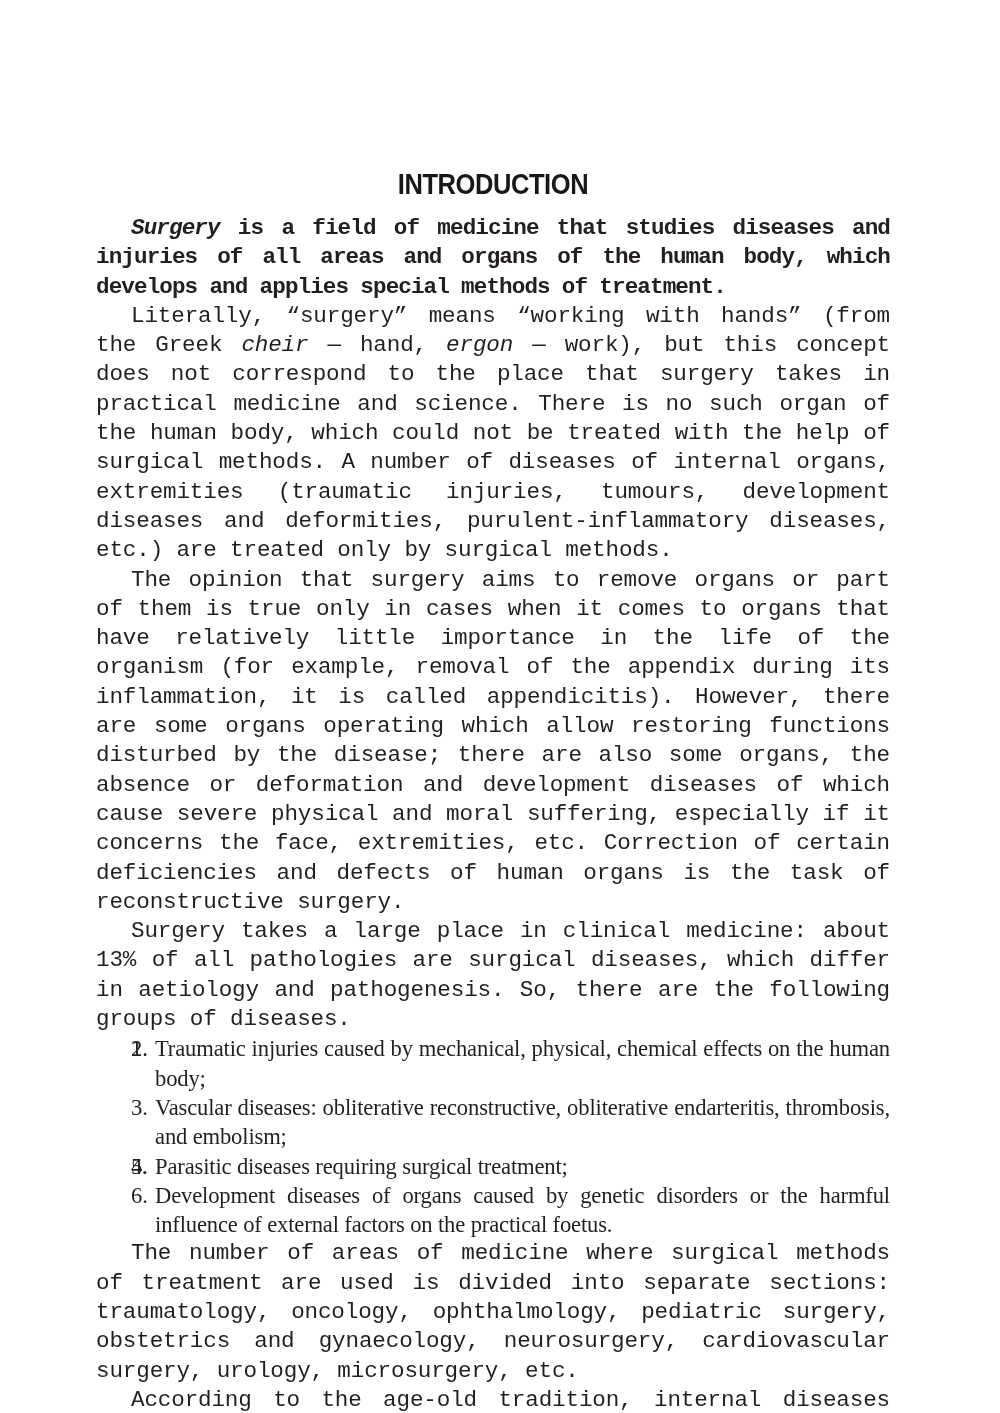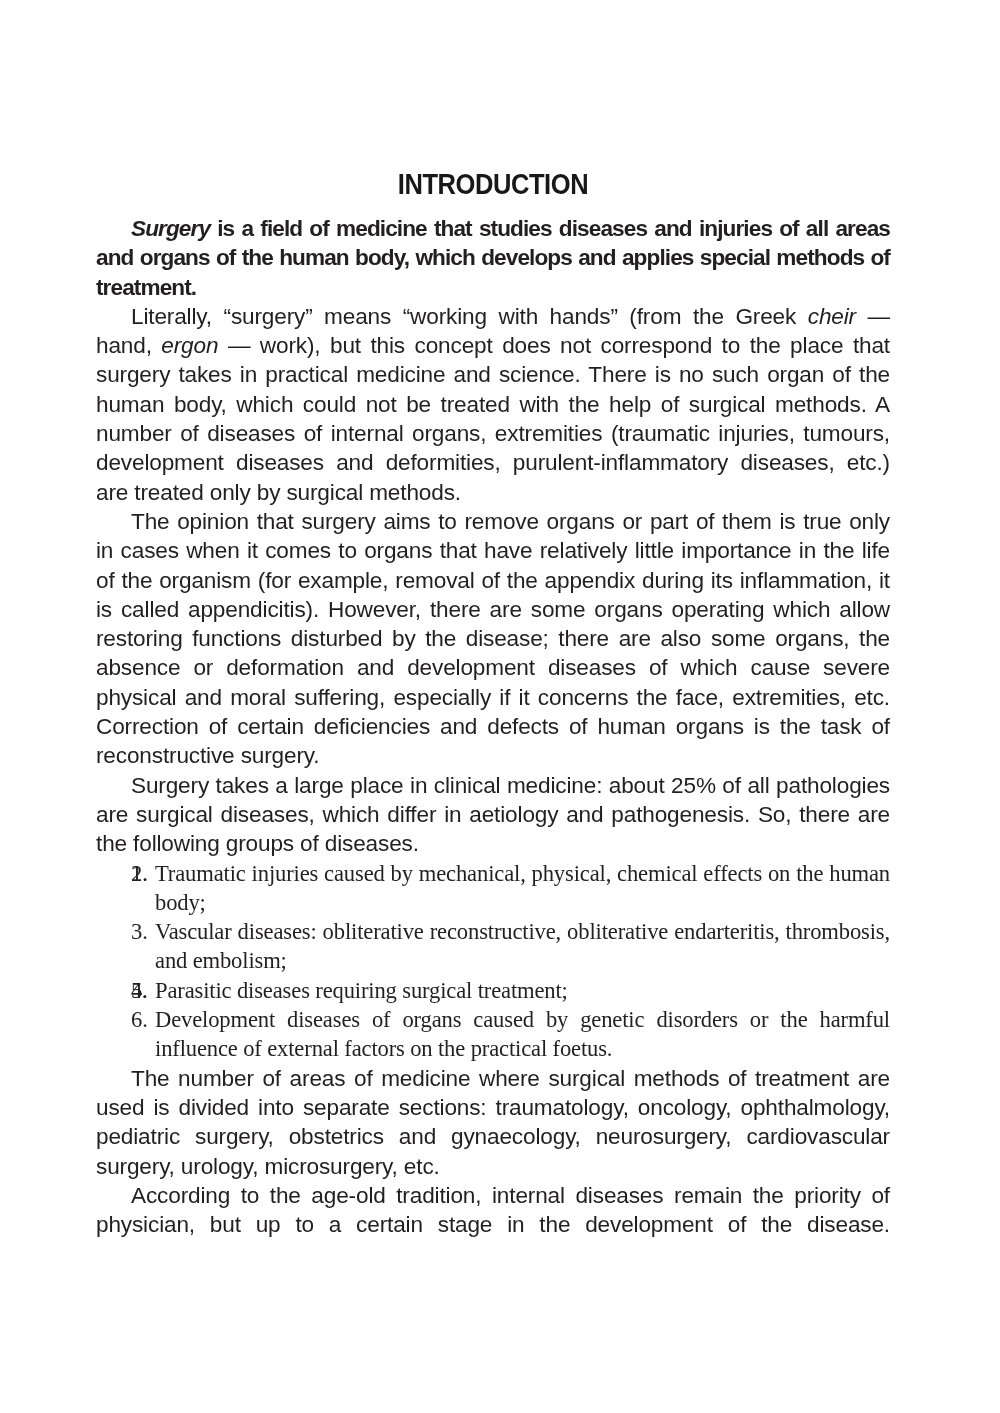--- a/index.html
+++ b/index.html
@@ -27,21 +27,21 @@
       text-align: center;
       letter-spacing: -0.5px;
       transform: scaleX(0.88);
       transform-origin: center;
       line-height: 40px;
       height: 40px;
       margin: 0 0 10px 0;
       color: #1a1718;
     }
     .para {
-      font-family: Liberation Sans, sans-serif;
+      font-family: Liberation Mono, monospace;
       font-size: 22.6px;
       line-height: 29.3px;
       text-align: justify;
       text-indent: 35px;
       margin: 0;
       letter-spacing: -0.15px;
     }
     .para.lead {
       font-weight: bold;
       letter-spacing: -0.9px;
@@ -76,21 +76,21 @@
 <div class="page">
 
   <h1 class="title">INTRODUCTION</h1>
 
   <p class="para lead"><span class="it">Surgery</span><span> is a field of medicine that studies diseases and injuries of all areas and organs of the human body, which develops and applies special methods of treatment.</span></p>
 
   <p class="para"><span>Literally, “surgery” means “working with hands” (from the Greek </span><span class="it">cheir</span><span> — hand, </span><span class="it">ergon</span><span> — work), but this concept does not correspond to the place that surgery takes in practical medicine and science. There is no such organ of the human body, which could not be treated with the help of surgical methods. A number of diseases of internal organs, extremities (traumatic injuries, tumours, development diseases and deformities, purulent-inflammatory diseases, etc.) are treated only by surgical methods.</span></p>
 
   <p class="para">The opinion that surgery aims to remove organs or part of them is true only in cases when it comes to organs that have relatively little importance in the life of the organism (for example, removal of the appendix during its inflammation, it is called appendicitis). However, there are some organs operating which allow restoring functions disturbed by the disease; there are also some organs, the absence or deformation and development diseases of which cause severe physical and moral suffering, especially if it concerns the face, extremities, etc. Correction of certain deficiencies and defects of human organs is the task of reconstructive surgery.</p>
 
-  <p class="para">Surgery takes a large place in clinical medicine: about 25% of all patho­logies are surgical diseases, which differ in aetiology and pathogenesis. So, there are the following groups of diseases.</p>
+  <p class="para">Surgery takes a large place in clinical medicine: about 13% of all patho­logies are surgical diseases, which differ in aetiology and pathogenesis. So, there are the following groups of diseases.</p>
 
   <ol class="list">
     <li class="list-item"><span class="num">1.</span></li>
     <li class="list-item"><span class="num">2.</span><span>Traumatic injuries caused by mechanical, physical, chemical effects on the human body;</span></li>
     <li class="list-item"><span class="num">3.</span><span>Vascular diseases: obliterative reconstructive, obliterative endarteritis, thrombosis, and embolism;</span></li>
     <li class="list-item tight"><span class="num">4.</span></li>
     <li class="list-item"><span class="num">5.</span><span>Parasitic diseases requiring surgical treatment;</span></li>
     <li class="list-item"><span class="num">6.</span><span>Development diseases of organs caused by genetic disorders or the harmful influence of external factors on the practical foetus.</span></li>
   </ol>
 

